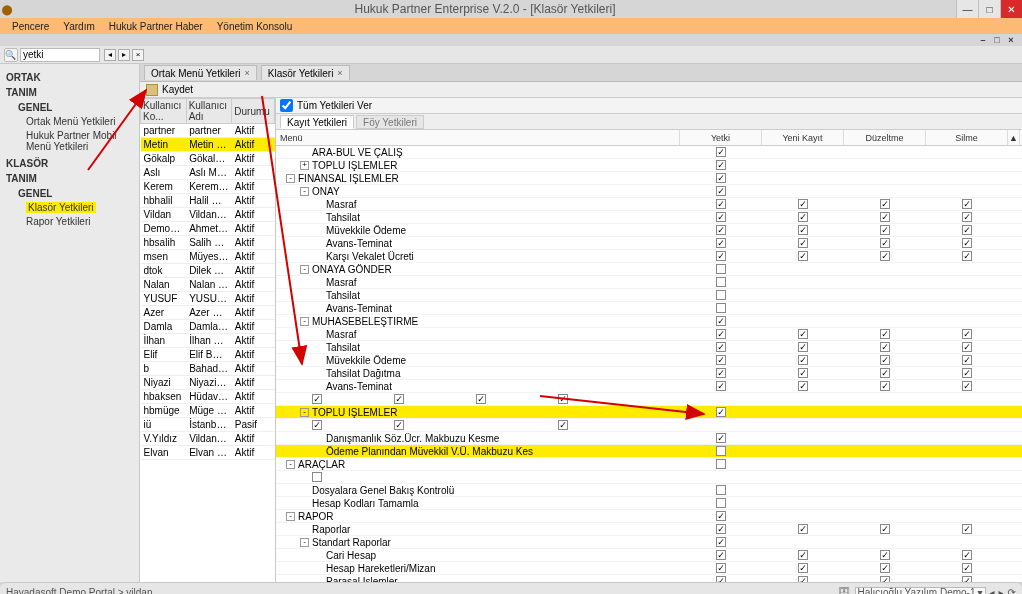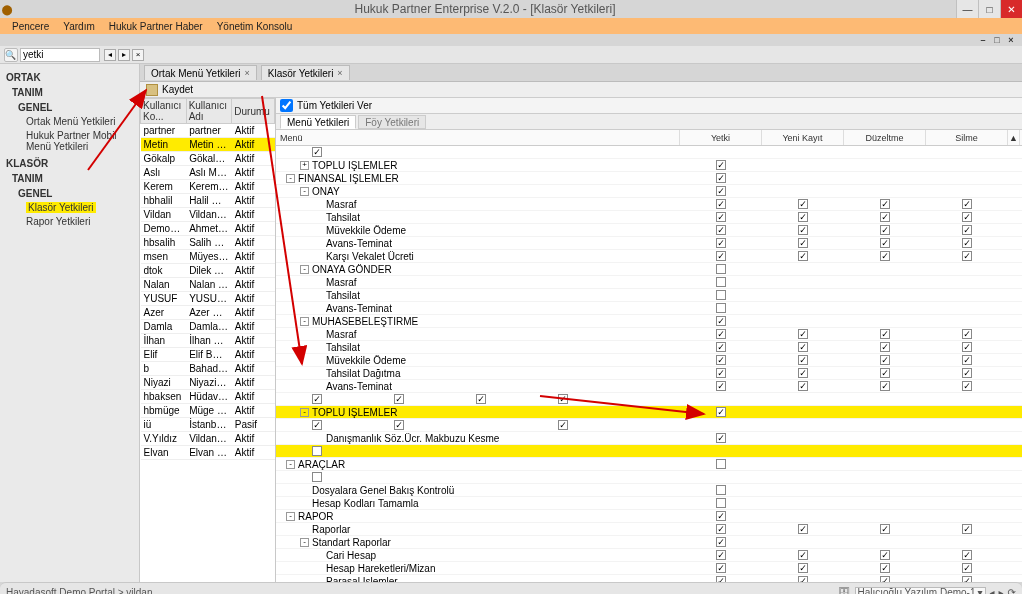--- a/index.html
+++ b/index.html
@@ -27,21 +27,21 @@
   .searchbar input { height: 14px; width: 80px; border: 1px solid #bbb; margin-left: 2px; padding: 0 2px; font-size: 10px; background: #fff; }
   .searchbar .after { display: flex; margin-left: 4px; gap: 2px; }
   .searchbar .after .box { width: 12px; height: 12px; border: 1px solid #aaa; background: #f4f4f4; font-size: 8px; display: flex; align-items: center; justify-content: center; }
 
   
   .layout { display: flex; height: calc(594px - 18px - 16px - 12px - 18px - 12px); }
 
   
   .leftnav { width: 140px; background: #eaeaea; border-right: 1px solid #c8c8c8; padding: 4px 6px; }
   .leftnav .cat { font-weight: bold; color: #333; margin-top: 4px; }
-  .leftnav .cat.sub { margin-left: 6px; }
+  .leftnav .cat.sub { }
   .leftnav .cat.sub2 { margin-left: 12px; }
   .leftnav .item { margin-left: 20px; margin-top: 3px; color: #333; cursor: pointer; }
   .leftnav .item.hl { background: #ffeb00; display: inline-block; padding: 0 2px; }
 
   
   .tabs-wrap { flex: 1; display: flex; flex-direction: column; background: #e6e6e6; position: relative; }
   .tabstrip { height: 18px; background: #d6d6d6; display: flex; align-items: center; border-bottom: 1px solid #bbb; padding-left: 4px; gap: 4px; }
   .tab { background: #e6e6e6; border: 1px solid #bbb; border-bottom: none; padding: 1px 6px; display: flex; align-items: center; gap: 4px; height: 15px; }
   .tab .x { color: #666; font-size: 9px; cursor: pointer; }
 
@@ -294,33 +294,38 @@
             </tbody>
         </table>
       </div>
 
       <div class="perm-pane">
         <div class="perm-top">
           <input type="checkbox" checked="" style="">
           <span style="margin-left:4px">Tüm Yetkileri Ver</span>
         </div>
         <div class="perm-tabs">
-          <div class="ptab">Menü Yetkileri</div>
+          <div class="ptab">Kayıt Yetkileri</div>
           <div class="ptab inactive">Föy Yetkileri</div>
         </div>
         <div class="perm-header">
           <div class="hcell h-menu">Menü</div>
           <div class="hcell h-col">Yetki</div>
           <div class="hcell h-col">Yeni Kayıt</div>
           <div class="hcell h-col">Düzeltme</div>
           <div class="hcell h-col">Silme</div>
           <div class="hcell h-scroll">▲</div>
         </div>
         <div class="perm-body" id="perm-body">
             <div class="perm-row">
+              <div class="indent">
+                <span class="pad" style="width:20px"></span>
+                <span style="width:12px;display:inline-block"></span>
+                <span>ARA-BUL VE ÇALIŞ</span>
+              </div>
               <div class="col">
                 <span class="cb">✓</span>
               </div>
               <div class="col"></div>
               <div class="col"></div>
               <div class="col"></div>
             </div>
             <div class="perm-row">
               <div class="indent">
                 <span class="pad" style="width:20px"></span>
@@ -661,20 +666,25 @@
                 <span>Danışmanlık Söz.Ücr. Makbuzu Kesme</span>
               </div>
               <div class="col">
                 <span class="cb">✓</span>
               </div>
               <div class="col"></div>
               <div class="col"></div>
               <div class="col"></div>
             </div>
             <div class="perm-row hl-yellow">
+              <div class="indent">
+                <span class="pad" style="width:34px"></span>
+                <span style="width:12px;display:inline-block"></span>
+                <span>Ödeme Planından Müvekkil V.Ü. Makbuzu Kes</span>
+              </div>
               <div class="col">
                 <span class="cb"></span>
               </div>
               <div class="col"></div>
               <div class="col"></div>
               <div class="col"></div>
             </div>
             <div class="perm-row">
               <div class="indent">
                 <span class="pad" style="width:6px"></span>

